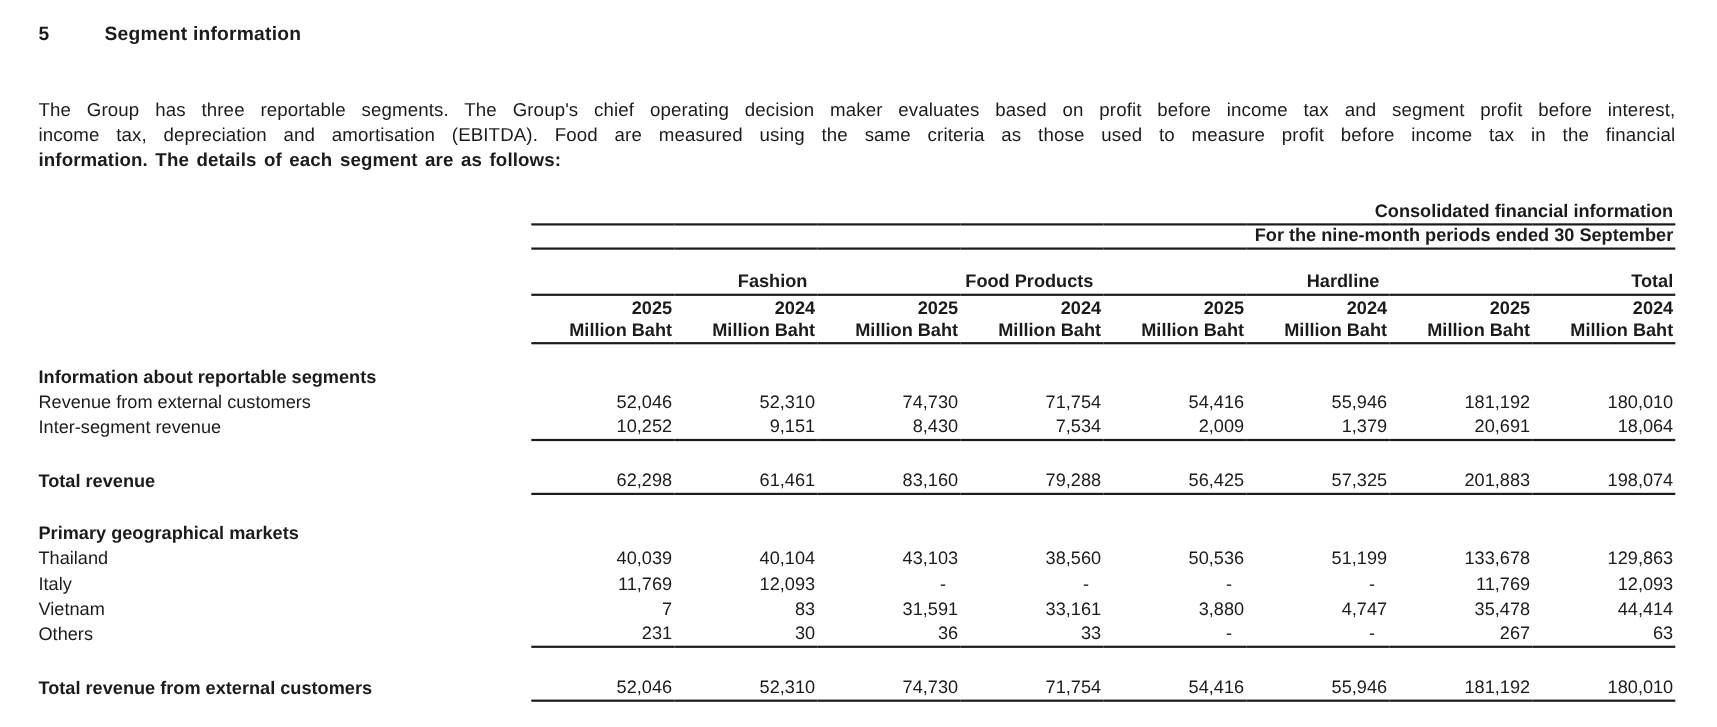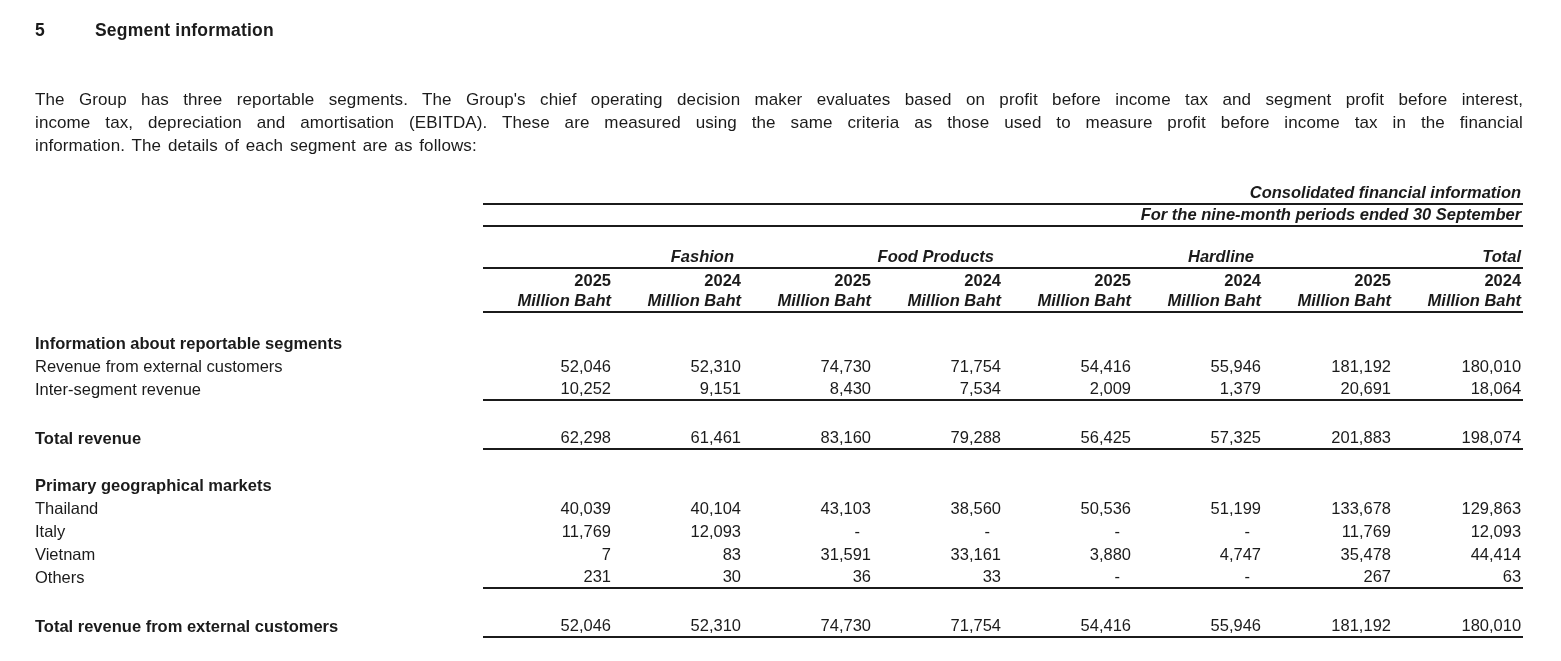--- a/index.html
+++ b/index.html
@@ -30,41 +30,41 @@
   }
   .section-heading .num{width:60px;}
   
   .intro{
     margin-top:47px;
     font-size:17px;
     line-height:23px;
     letter-spacing:.1px;
   }
   .intro .line{text-align:justify;text-align-last:justify;word-spacing:2px;}
-  .intro .line.last{text-align:left;text-align-last:left;}
+  .intro .line.last{text-align:left;text-align-last:left;font-weight:bold;}
   
   table{
     border-collapse:collapse;
     table-layout:fixed;
     width:1488px;
     margin-top:26px;
     font-size:16.5px;
   }
   col.lbl{width:448px;}
   col.val{width:130px;}
   th,td{
     padding:0 2px 1px 0;
     font-weight:normal;
     vertical-align:bottom;
     white-space:nowrap;
     overflow:visible;
   }
   thead th{font-weight:bold;}
   .t-right{text-align:right;}
-  .rule{border-bottom:2.5px solid var(--rule);font-style:italic;}
+  .rule{border-bottom:2.5px solid var(--rule);}
   .row-title th{height:21px;}
   .row-subtitle th{height:20px;}
   .row-groups th{height:42px;}
   .row-years th{height:23px;}
   .row-unit th{height:21px;}
   .grp{text-align:right;padding-right:9px;}
   .grp-total{text-align:right;padding-right:2px;}
   tbody td{height:23px;}
   tbody tr:first-child td{height:42px;}
   td.label{text-align:left;}
@@ -80,21 +80,21 @@
 
 <div class="page">
 
   <div class="section-heading">
     <span class="num">5</span>
     <span>Segment information</span>
   </div>
 
   <div class="intro">
     <div class="line">The Group has three reportable segments. The Group's chief operating decision maker evaluates based on profit before income tax and segment profit before interest,</div>
-    <div class="line">income tax, depreciation and amortisation (EBITDA). These are measured using the same criteria as those used to measure profit before income tax in the financial</div>
+    <div class="line">income tax, depreciation and amortisation (EBITDA). Food are measured using the same criteria as those used to measure profit before income tax in the financial</div>
     <div class="line last">information. The details of each segment are as follows:</div>
   </div>
 
   <table>
     <colgroup>
       <col class="lbl">
       <col class="val">
         <col class="val">
         <col class="val">
         <col class="val">

